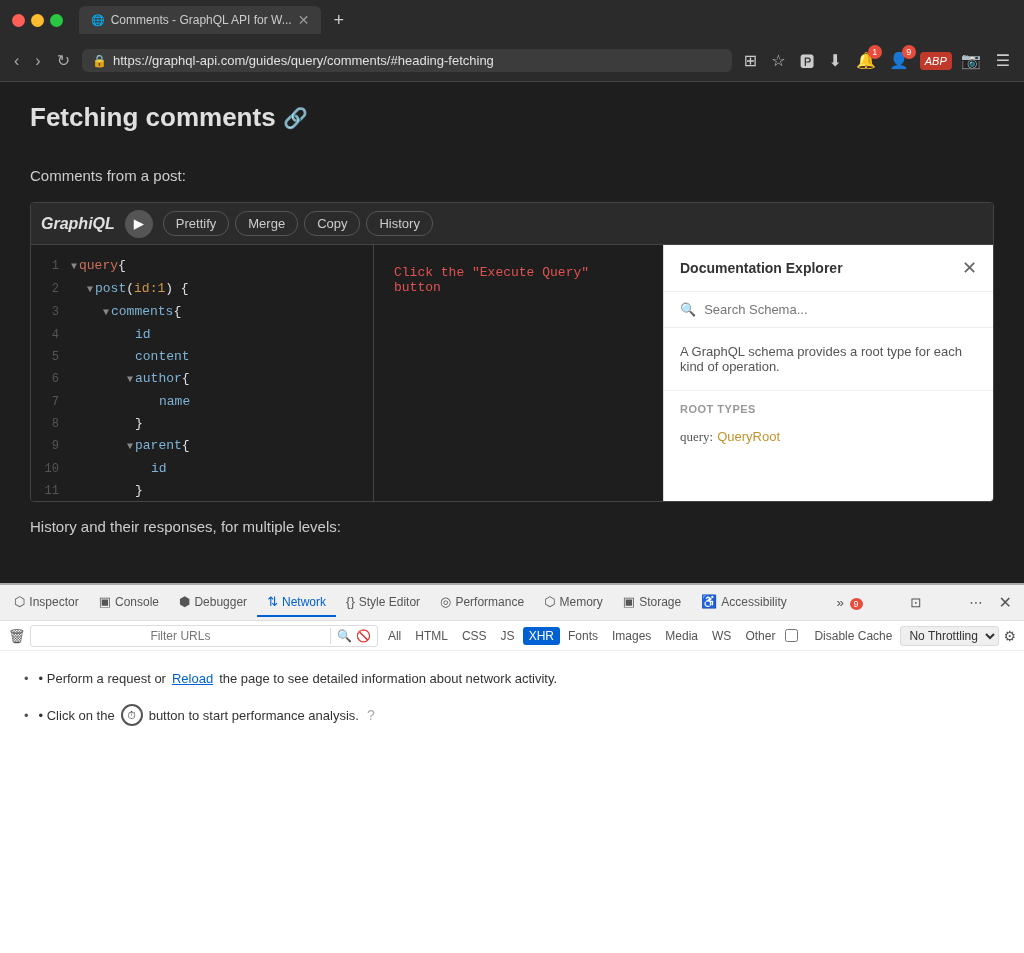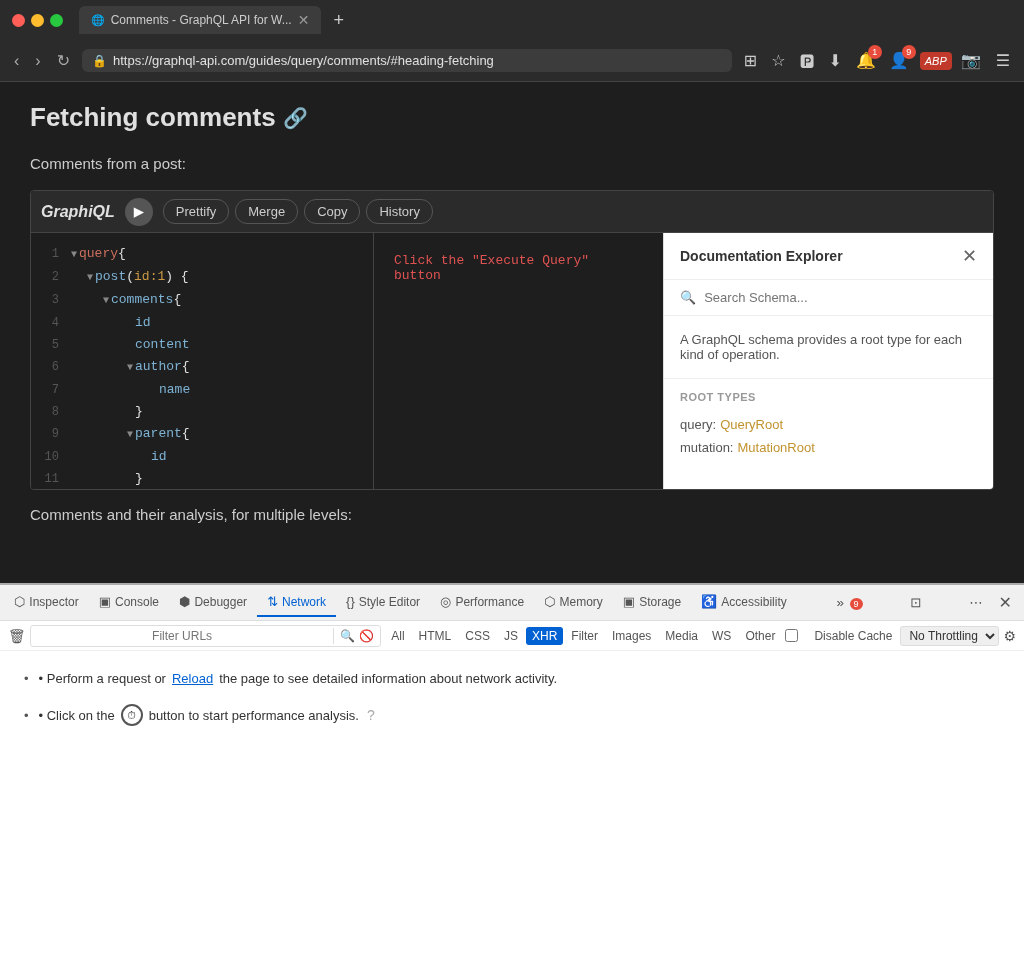--- a/index.html
+++ b/index.html
@@ -23,21 +23,21 @@
     .nav-btn { background: none; border: none; color: #aaa; font-size: 16px; cursor: pointer; padding: 4px; }
     .address-bar { flex: 1; display: flex; align-items: center; background: #3c3c3c; border-radius: 6px; padding: 4px 10px; gap: 6px; }
     .address-bar-icon { color: #aaa; font-size: 12px; }
     .address-text { color: #e0e0e0; font-size: 13px; flex: 1; }
     .nav-actions { display: flex; gap: 6px; align-items: center; }
     .nav-action-btn { background: none; border: none; color: #ccc; cursor: pointer; font-size: 16px; padding: 4px; position: relative; }
     .badge { position: absolute; top: -2px; right: -2px; background: #e74c3c; color: white; font-size: 9px; border-radius: 50%; width: 14px; height: 14px; display: flex; align-items: center; justify-content: center; }
 
     
     .page-content { background: #1e1e1e; padding: 20px 30px; }
-    .page-heading { display: flex; align-items: center; gap: 8px; color: #e0e0e0; font-size: 26px; font-weight: 700; margin-bottom: 8px; text-align: right; }
+    .page-heading { display: flex; align-items: center; gap: 8px; color: #e0e0e0; font-size: 26px; font-weight: 700; margin-bottom: 20px; text-align: right; }
     .heading-link { color: #6b8cba; font-size: 20px; text-decoration: none; }
     .page-subtext { color: #ccc; font-size: 15px; margin-bottom: 18px; }
 
     
     .graphiql-container { border: 1px solid #444; border-radius: 4px; overflow: hidden; display: flex; flex-direction: column; height: 300px; }
     .graphiql-toolbar { display: flex; align-items: center; background: #2b2b2b; border-bottom: 1px solid #444; padding: 0 10px; height: 42px; gap: 2px; }
     .graphiql-logo { color: #e0e0e0; font-size: 16px; font-style: italic; font-weight: 700; margin-right: 8px; }
     .exec-btn { background: #555; border: none; border-radius: 50%; width: 28px; height: 28px; color: #fff; cursor: pointer; display: flex; align-items: center; justify-content: center; margin-right: 6px; }
     .graphiql-btn { background: none; border: 1px solid #555; border-radius: 12px; color: #ccc; padding: 4px 12px; font-size: 13px; cursor: pointer; margin: 0 2px; }
 
@@ -50,21 +50,21 @@
     .doc-explorer-header { display: flex; align-items: center; justify-content: space-between; padding: 12px 16px; border-bottom: 1px solid #eee; }
     .doc-explorer-title { font-size: 14px; font-weight: 600; color: #333; }
     .doc-close { background: none; border: none; cursor: pointer; color: #666; font-size: 18px; }
     .doc-search { display: flex; align-items: center; padding: 10px 16px; border-bottom: 1px solid #eee; gap: 8px; }
     .doc-search-icon { color: #999; font-size: 13px; }
     .doc-search-input { border: none; outline: none; flex: 1; font-size: 13px; color: #333; }
     .doc-description { padding: 16px; font-size: 13px; color: #555; border-bottom: 1px solid #eee; }
     .doc-section-title { padding: 12px 16px 6px; font-size: 11px; font-weight: 600; color: #999; letter-spacing: 0.5px; text-transform: uppercase; }
     .doc-types { padding: 8px 16px; }
     .doc-type-row { display: flex; gap: 4px; font-size: 13px; margin-bottom: 8px; }
-    .doc-type-key { color: #555; }
+    .doc-type-key { color: #555; font-family: Liberation Serif, serif; }
     .doc-type-value { color: #c0932e; }
 
     
     .code-editor { font-family: 'Courier New', monospace; font-size: 13px; line-height: 22px; }
     .code-line { display: flex; align-items: baseline; }
     .line-num { width: 40px; text-align: right; color: #555; padding-right: 12px; user-select: none; font-size: 12px; }
     .code-keyword { color: #cb6f5c; }
     .code-field { color: #7eb3d5; }
     .code-brace { color: #e0e0e0; }
     .code-arg { color: #cc9944; }
@@ -265,30 +265,26 @@
           <span class="doc-search-icon">🔍</span>
           <input class="doc-search-input" placeholder="Search Schema..." style="">
         </div>
         <div class="doc-description">A GraphQL schema provides a root type for each kind of operation.</div>
         <div class="doc-section-title">ROOT TYPES</div>
         <div class="doc-types">
           <div class="doc-type-row">
             <span class="doc-type-key">query:</span>
             <span class="doc-type-value" style="color:#c0932e;cursor:pointer;">QueryRoot</span>
           </div>
-          <div class="doc-type-row">
-            <span class="doc-type-key">mutation:</span>
-            <span class="doc-type-value" style="color:#c0932e;cursor:pointer;">MutationRoot</span>
-          </div>
         </div>
       </div>
     </div>
   </div>
 
-  <p class="section-text">Comments and their analysis, for multiple levels:</p>
+  <p class="section-text">History and their responses, for multiple levels:</p>
 </div>
 
 <div class="devtools">
 
   <div class="devtools-tabs">
     <div class="devtools-tab">
       <span class="devtools-tab-icon">⬡</span>
       <span>Inspector</span>
     </div>
     <div class="devtools-tab">
@@ -339,21 +335,21 @@
       <span class="filter-separator"></span>
       <span class="filter-search-icon">🔍</span>
       <span class="filter-block-icon">🚫</span>
     </div>
     <div class="filter-type-btns">
       <button class="filter-type-btn">All</button>
       <button class="filter-type-btn">HTML</button>
       <button class="filter-type-btn">CSS</button>
       <button class="filter-type-btn">JS</button>
       <button class="filter-type-btn active">XHR</button>
-      <button class="filter-type-btn">Filter</button>
+      <button class="filter-type-btn">Fonts</button>
       <button class="filter-type-btn">Images</button>
       <button class="filter-type-btn">Media</button>
       <button class="filter-type-btn">WS</button>
       <button class="filter-type-btn">Other</button>
     </div>
     <label class="filter-checkbox">
       <input type="checkbox" style="">
       <span>Disable Cache</span>
     </label>
     <div class="filter-throttle">

